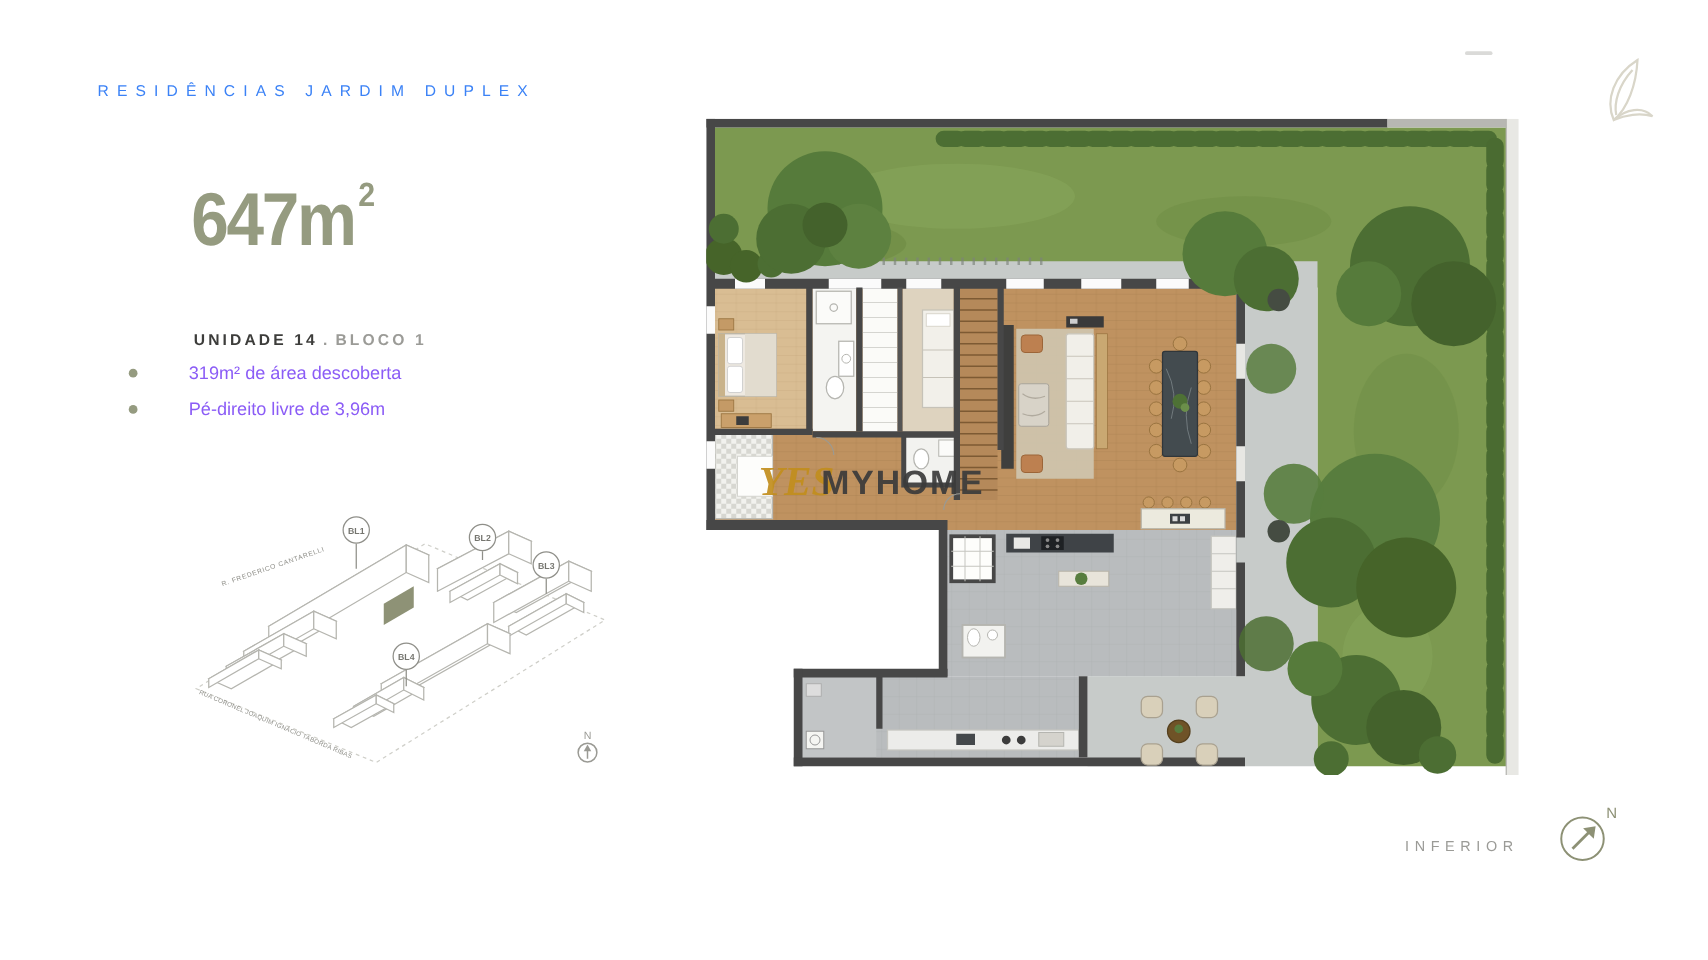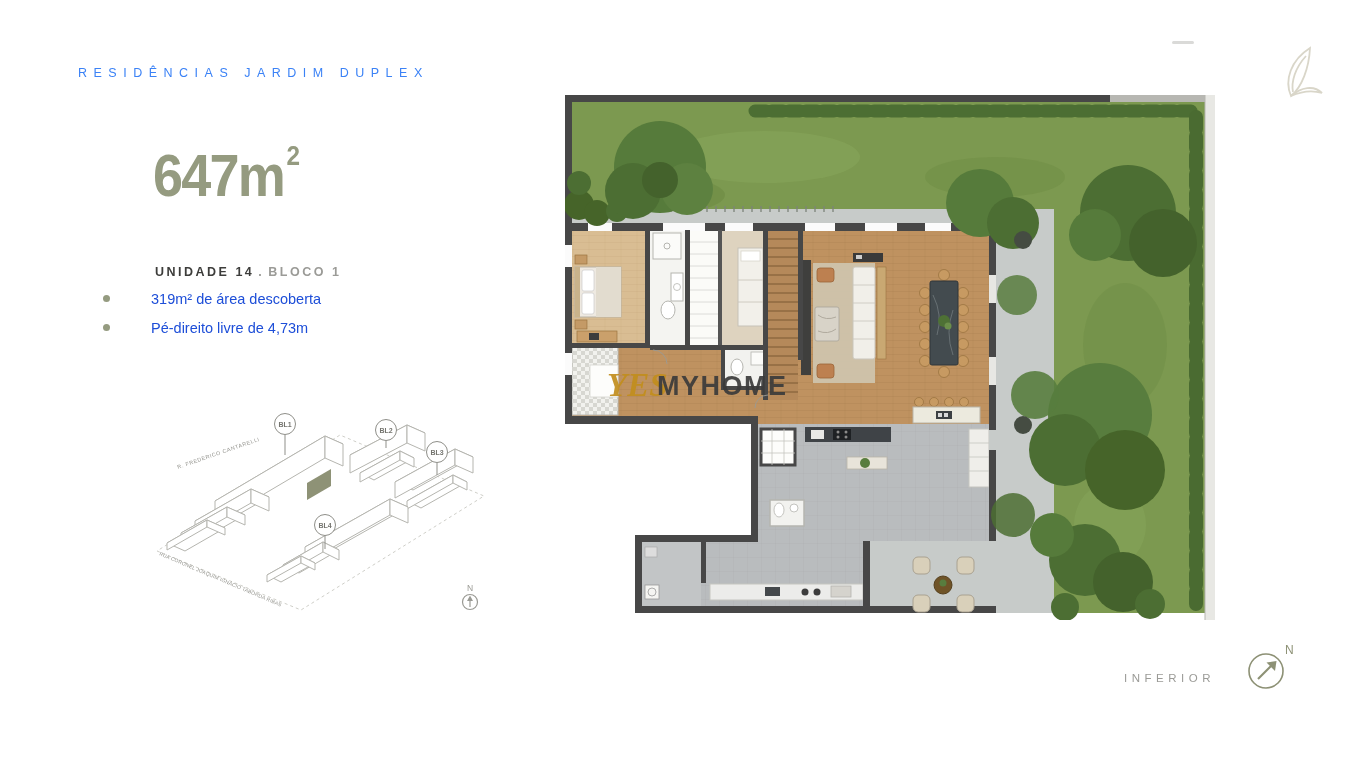--- a/index.html
+++ b/index.html
@@ -15,21 +15,21 @@
               transform:scaleX(.9); transform-origin:left top; display:flex; }
   .big-area .sup { font-size:27px; letter-spacing:0; position:relative; top:-3px; margin-left:3px; }
 
   .unit-line { left:155px; top:234px; font-size:12.5px; letter-spacing:2.5px;margin-top:31px; }
   .unit-line .u { color:#3d3d3b; font-weight:700; }
   .unit-line .sep { color:#9b9b97; font-weight:700; padding:0 4px; }
   .unit-line .b { color:#9b9b97; font-weight:600; }
 
   .features { left:103px; top:284px; list-style:none; }
   .features li { display:flex; align-items:center; height:29px;
-                 font-size:14.5px; color:#1d4ed8; }
+                 font-size:14.5px; color:#8b5cf6; }
   .features .dot { width:7px; height:7px; border-radius:50%; background:#959b80;
                    margin-right:41px; flex:0 0 auto; }
 
   .site-plan { left:155px; top:403px; width:345px; height:215px; }
   .floor-plan { left:565px; top:95px; width:650px; height:525px; }
 
   .level-label { left:565px; top:672px; width:650px; text-align:right;
                  font-size:11.5px; letter-spacing:4.5px; color:#9b9b97; font-weight:500; }
 
   .compass { left:1238px; top:636px; width:64px; height:64px; }
@@ -55,21 +55,21 @@
     <span class="u">UNIDADE 14</span><span class="sep">.</span><span class="b">BLOCO 1</span>
   </div>
 
   <ul class="abs features">
     <li>
         <span class="dot"></span>
         <span>319m² de área descoberta</span>
       </li>
     <li>
         <span class="dot"></span>
-        <span>Pé-direito livre de 4,73m</span>
+        <span>Pé-direito livre de 3,96m</span>
       </li>
   </ul>
 
   <svg class="abs site-plan" viewBox="0 0 345 215">
     <g fill="none" stroke="#cfcfc9" stroke-width="1" stroke-dasharray="3 3">
       <polygon points="2,148 146,207 329,93 185,32"></polygon>
     </g>
     <g fill="#ffffff" stroke="#b5b5af" stroke-width="1">
 
       <polygon points="195,52 252,22 270,30 213,60"></polygon>

